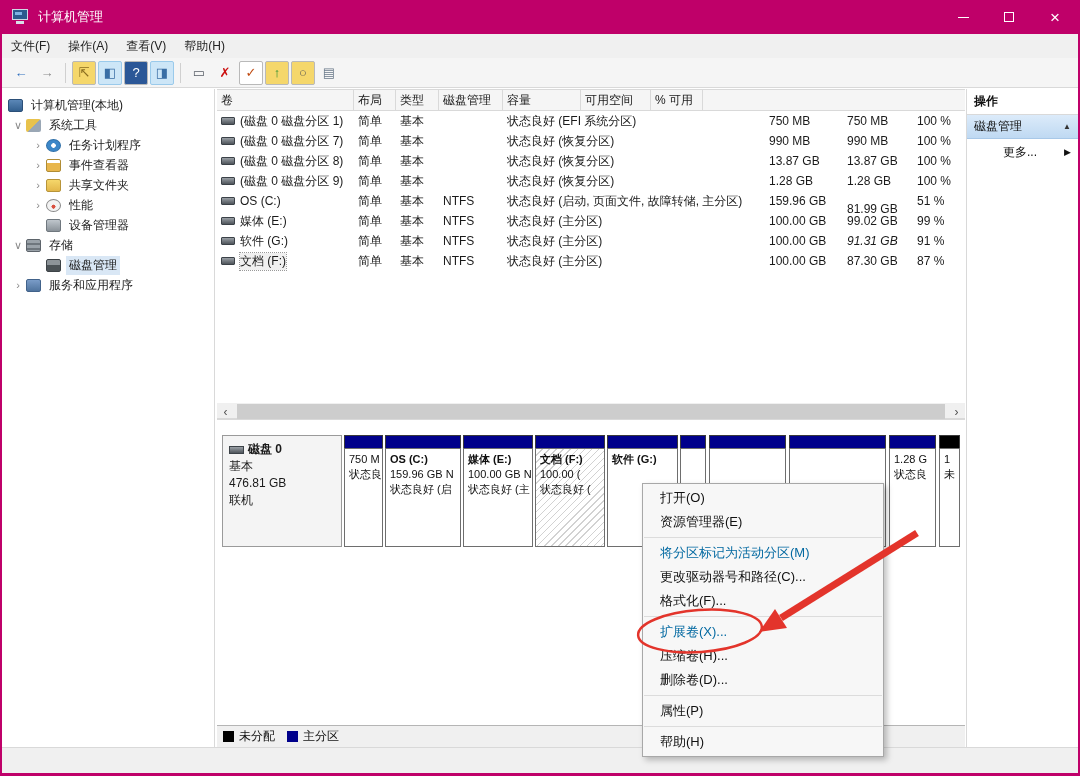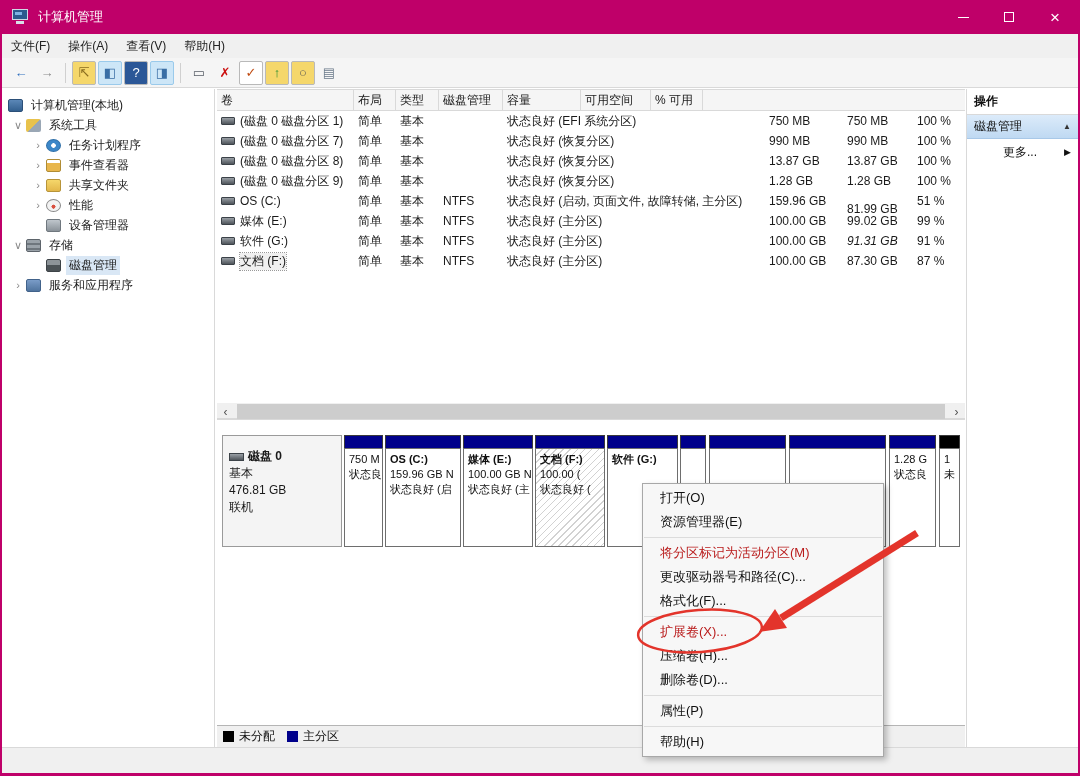--- a/index.html
+++ b/index.html
@@ -62,21 +62,21 @@
 
   
   #hscroll { position:absolute; left:0; top:314px; width:748px; height:17px; background:#F0F0F0; border-bottom:2px solid #D9D9D9; }
   .hs-arrow { position:absolute; top:0; width:17px; height:17px; display:flex; align-items:center; justify-content:center; color:#505050; font-size:12px; }
   .hs-thumb { position:absolute; left:20px; top:1px; width:708px; height:15px; background:#CDCDCD; }
 
   
   #disk-area { position:absolute; left:0; top:333px; right:0; bottom:22px; background:#fff; }
   #disk-row { position:absolute; left:0; top:13px; height:112px; width:748px; }
   #disk-label-box { position:absolute; left:5px; top:0; width:120px; height:112px; background:#F4F4F4; border:1px solid #9a9a9a; padding:5px 6px; font-size:12px; line-height:17px; color:#1a1a1a; }
-  #disk-label-box .disk-name { font-weight:bold; display:flex; align-items:center;margin-top:7px; }
+  #disk-label-box .disk-name { font-weight:bold; display:flex; align-items:center; }
   .disk-mini-icon { width:15px; height:8px; background:linear-gradient(#9aa0a6,#4f555b); border:1px solid #3c4248; margin-right:4px; display:inline-block; }
   .part-block { position:absolute; top:0; height:112px; }
   .part-head { height:13px; border:1px solid #3a3a3a; border-bottom:none; }
   .part-head.primary { background:#00008B; }
   .part-head.unalloc { background:#000; }
   .part-body { height:99px; background:#fff; border:1px solid #6e6e6e; padding:3px 4px; font-size:11px; line-height:15px; overflow:hidden; white-space:nowrap; color:#111; }
   .part-body.hatched { background:repeating-linear-gradient(135deg,#ffffff 0 4px,#d2d2d2 4px 5px); }
   .part-body .b { font-weight:bold; }
 
   
@@ -91,21 +91,21 @@
   #actions-group .grp-caret { margin-left:auto; font-size:8px; color:#333; }
   #actions-more { height:26px; display:flex; align-items:center; padding:0 7px 0 36px; }
   #actions-more .more-caret { margin-left:auto; font-size:9px; color:#111; }
 
   
   #bottom-strip { position:absolute; left:0; bottom:0; right:0; height:26px; background:#F0F0F0; border-top:1px solid #D9D9D9; }
 
   
   #context-menu { position:absolute; left:640px; top:483px; width:242px; background:#F7F7F7; border:1px solid #A8A8A8; box-shadow:3px 3px 6px rgba(0,0,0,.25); z-index:40; padding:2px 0; font-size:13px; color:#111; }
   .cm-item { height:24px; display:flex; align-items:center; padding-left:17px; white-space:nowrap; }
-  .cm-item.disabled { color:#b91c1c;text-align:center; }
+  .cm-item.disabled { color:#0369a1;text-align:center; }
   .cm-sep { height:1px; background:#DCDCDC; margin:3px 1px; }
 
   
   #annotation { position:absolute; left:0; top:0; width:1080px; height:776px; z-index:50; pointer-events:none; }
 </style>
 </head>
 <body>
 
 <div id="window">
 

